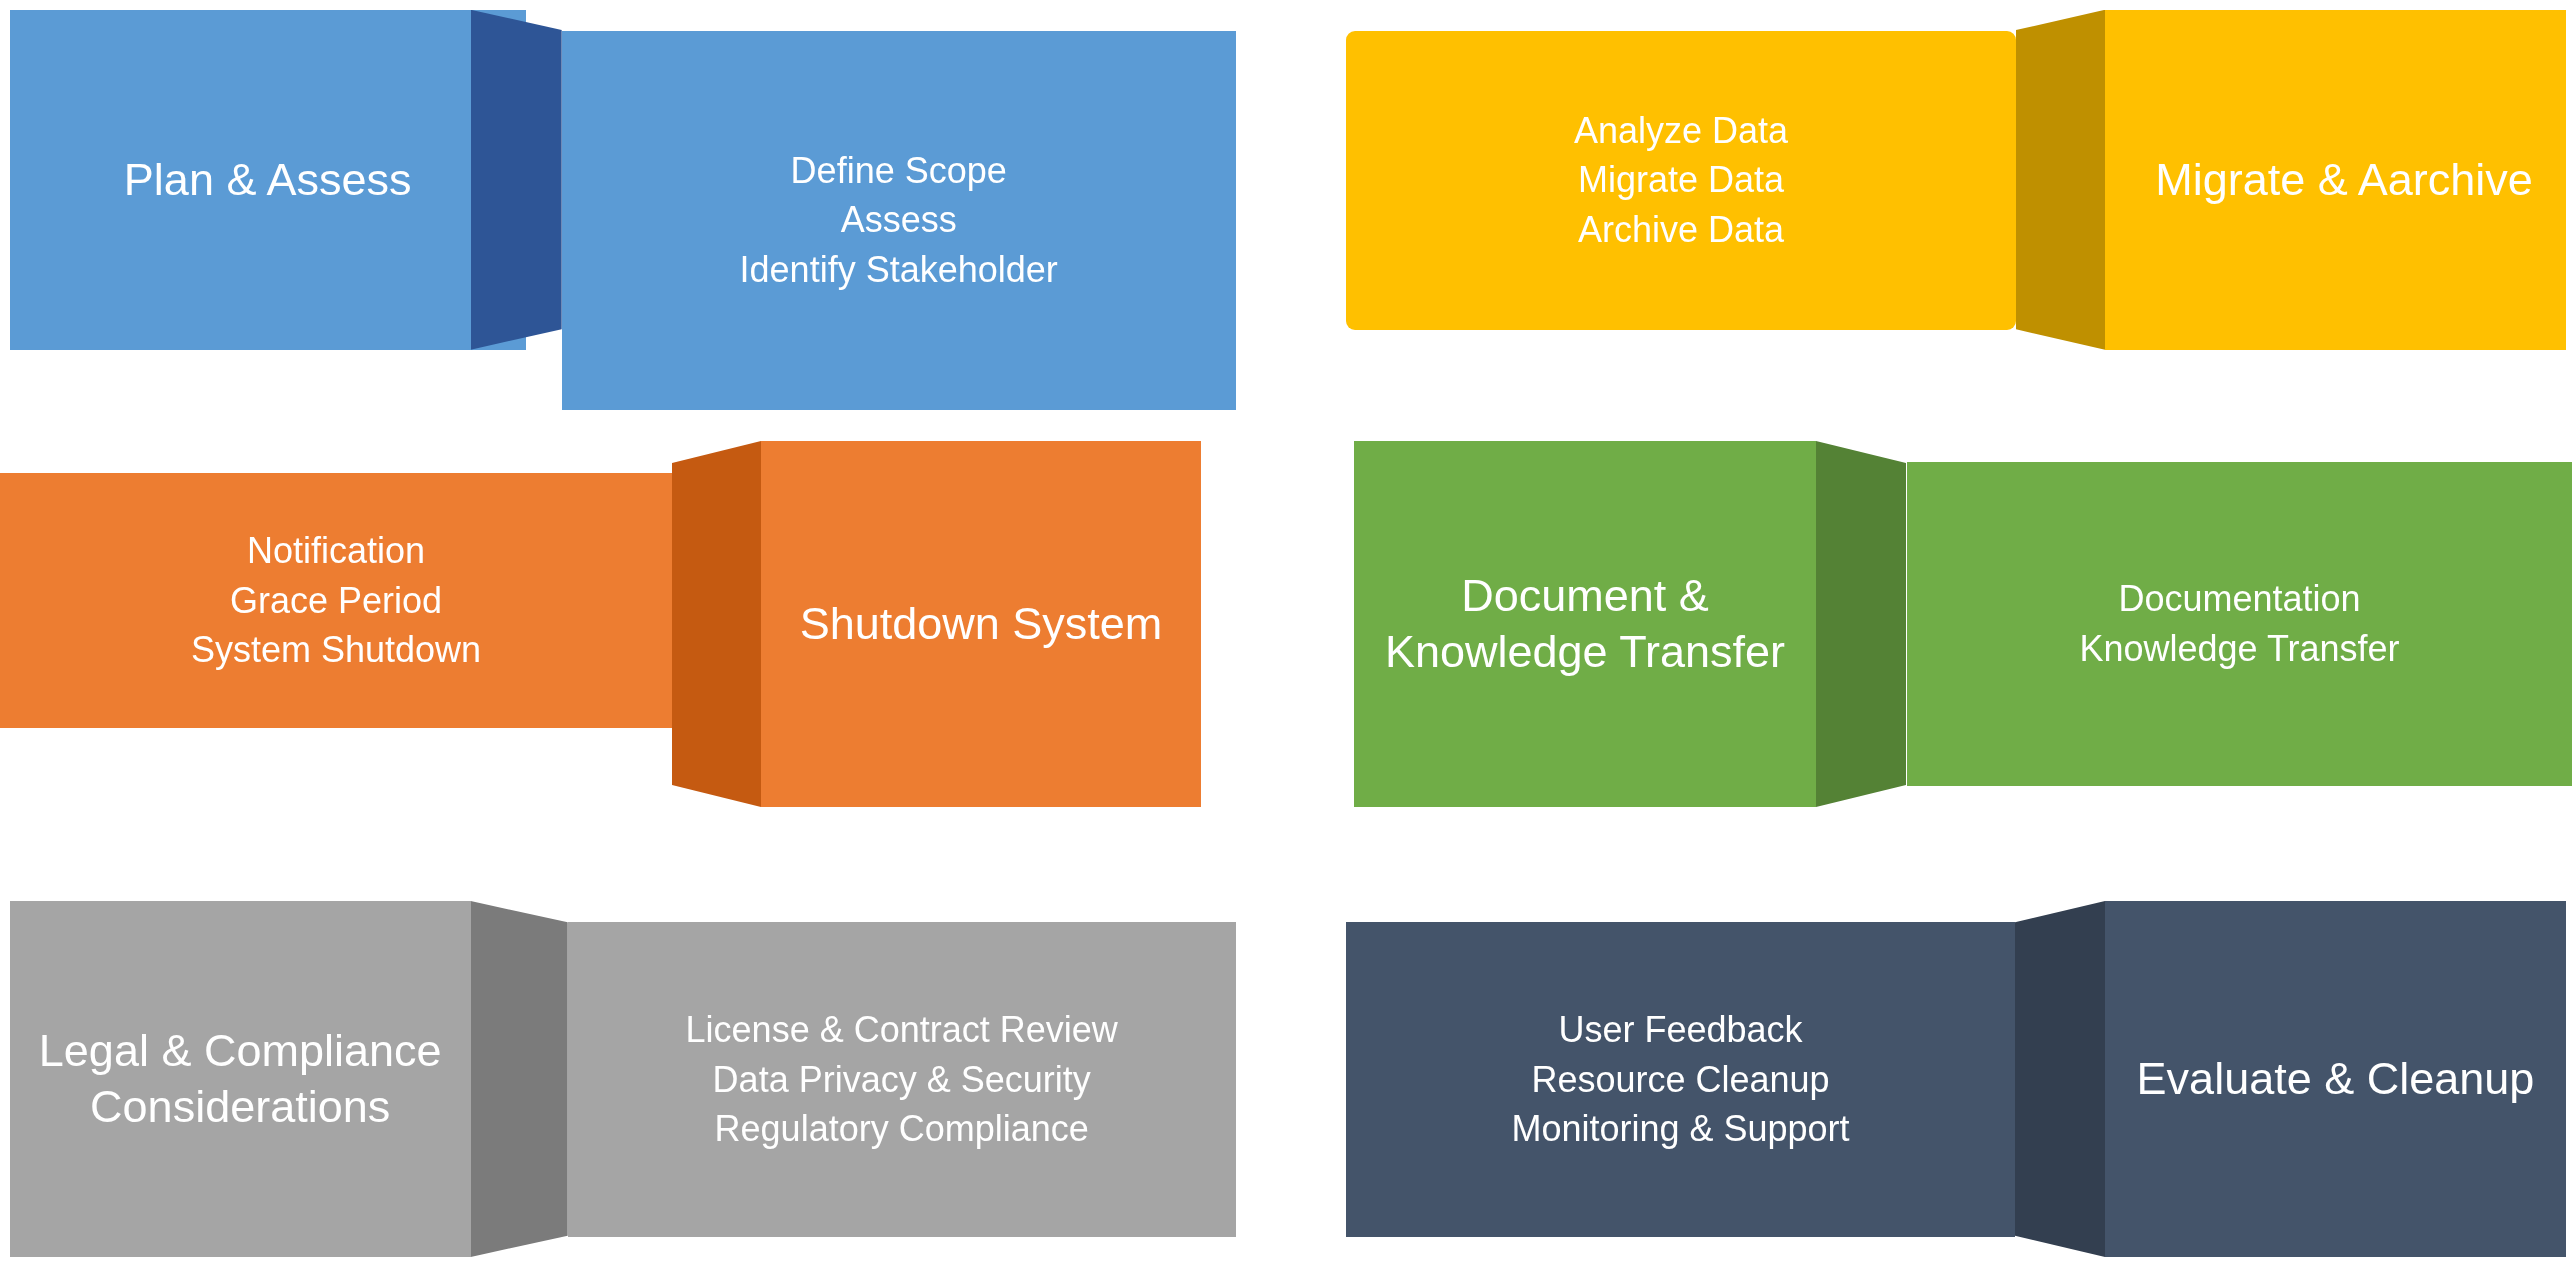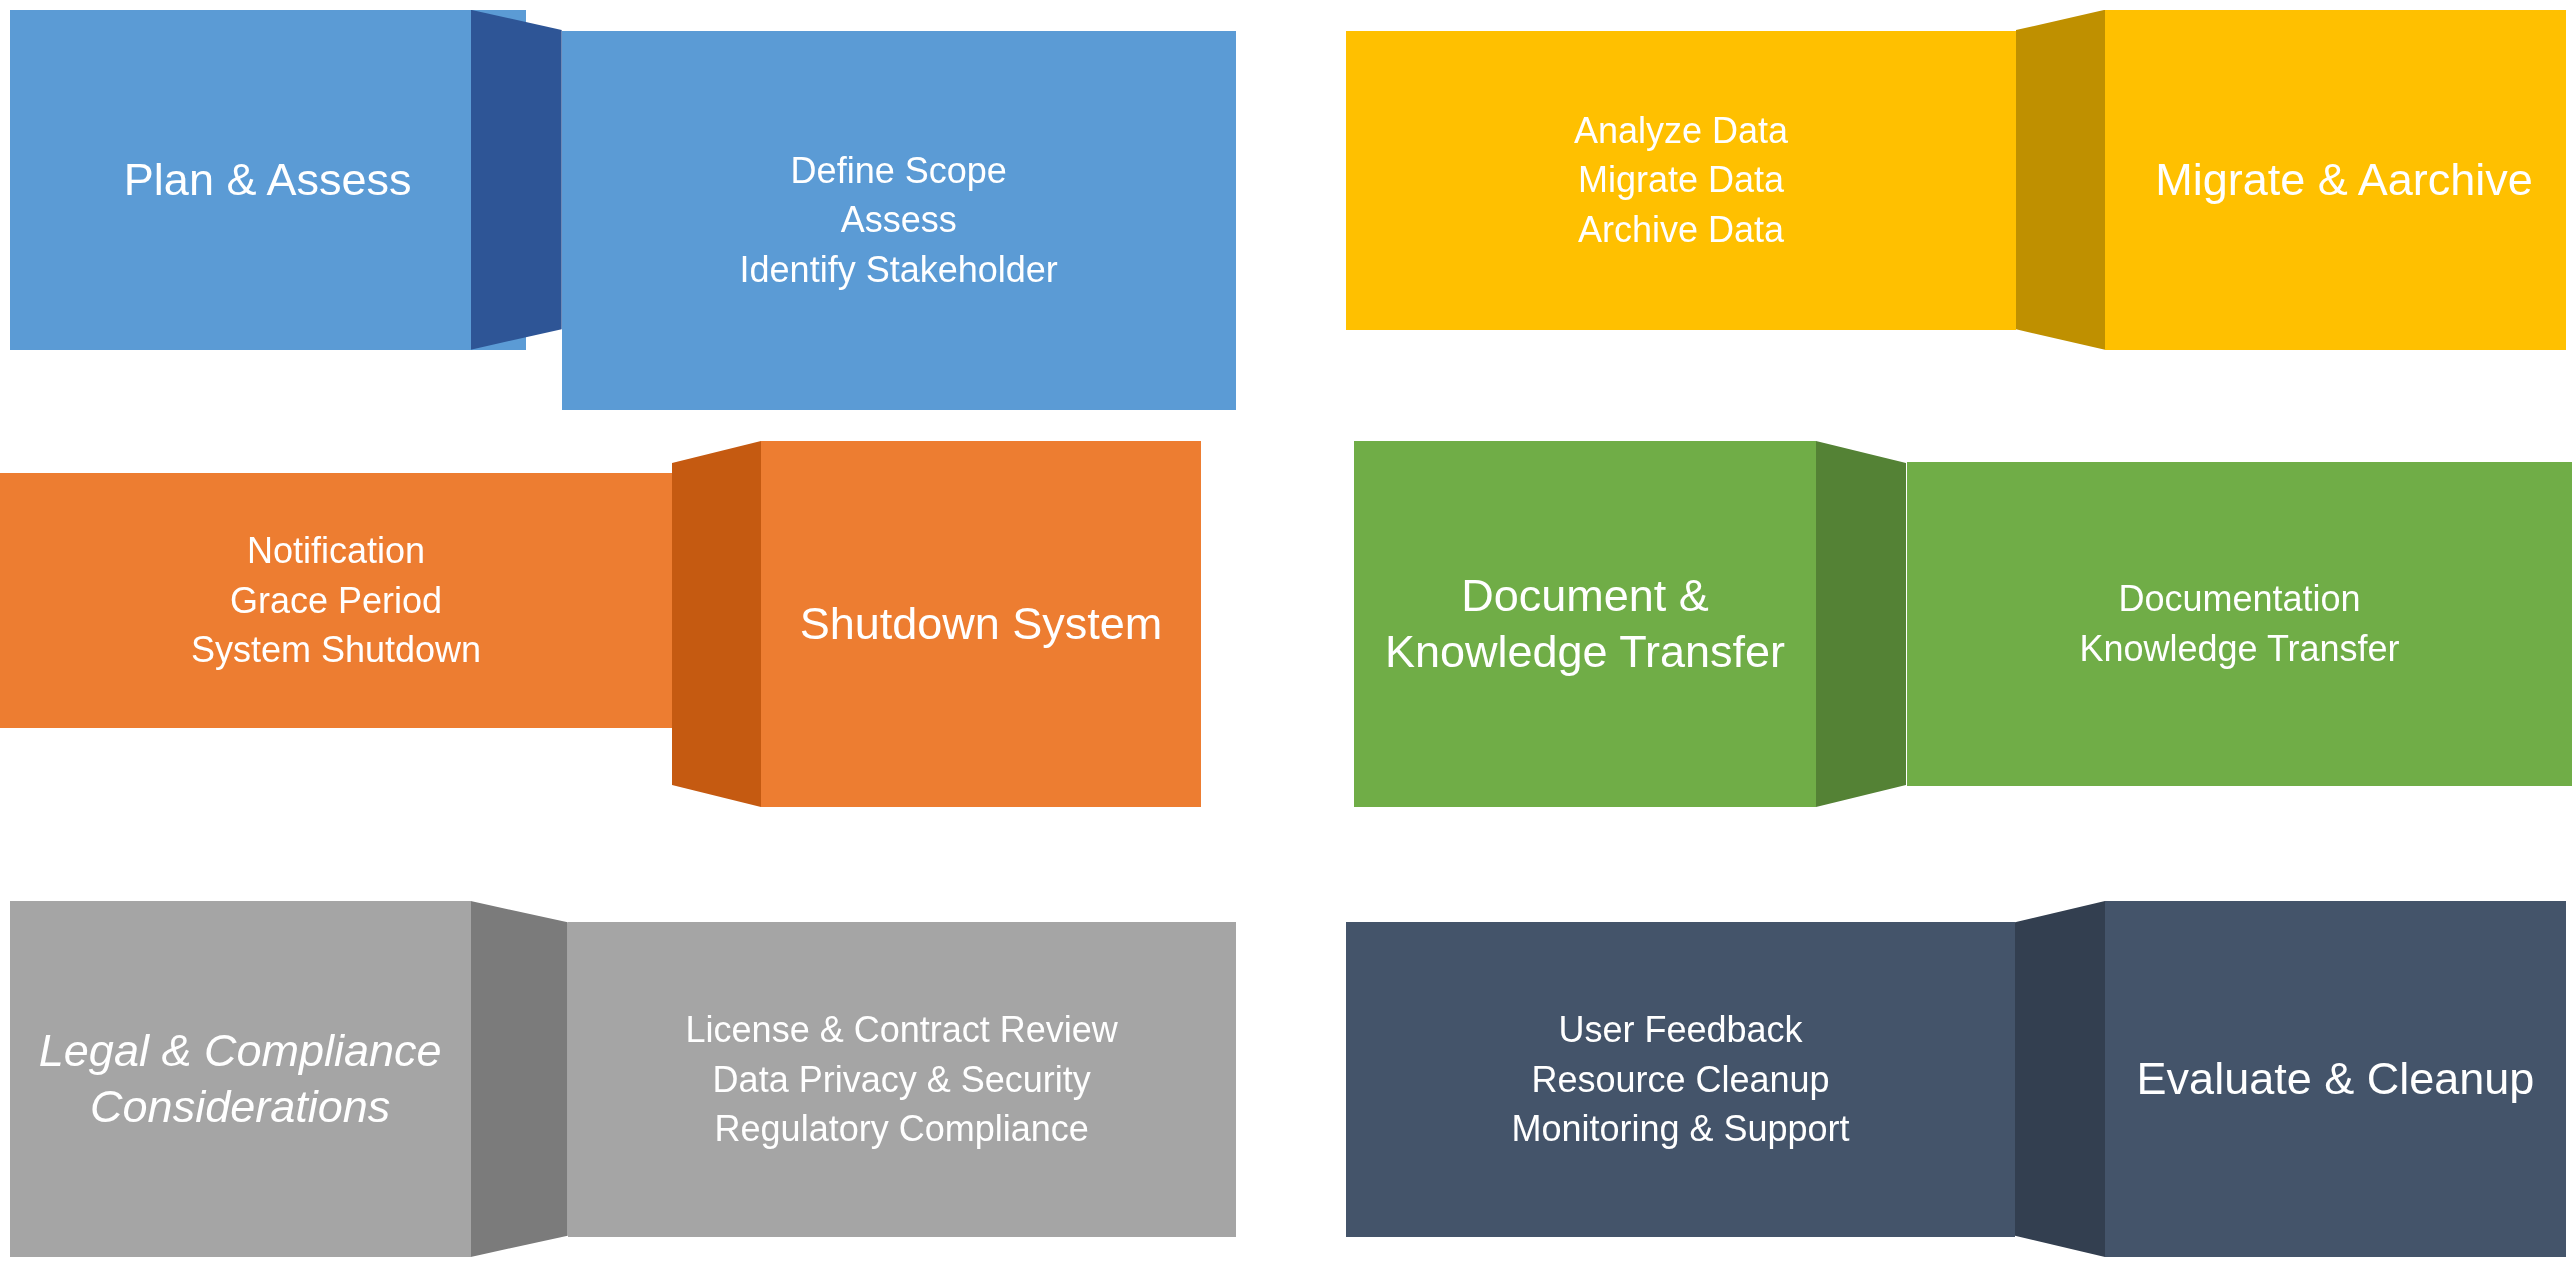--- a/index.html
+++ b/index.html
@@ -50,39 +50,39 @@
   }
 
   
   #ribbon-0 { left: 9.7px;   top: 9.7px;   width: 1226px; height: 340px; }
   #ribbon-0 .front { left: 0;      top: 0;    width: 516px; height: 340px; }
   #ribbon-0 .fold  { left: 461px;  top: 0;    width: 91px; height: 340px; }
   #ribbon-0 .back  { left: 552px;  top: 21px; width: 674px; height: 379px; }
 
   
   #ribbon-1 { left: 1346px; top: 9.7px;   width: 1220px; height: 340px; }
-  #ribbon-1 .back  { left: 0;      top: 21px; width: 670px; height: 299px; }
+  #ribbon-1 .back  { left: 0;      top: 21px; width: 670px; height: 299px; border-radius: 9px; }
   #ribbon-1 .fold  { left: 670px;  top: 0;    width: 89px; height: 340px; }
   #ribbon-1 .front { left: 759px; top: 0;    width: 461px; height: 340px; padding-left: 24px; }
 
   
   #ribbon-2 { left: 0;      top: 441px;  width: 1226px; height: 366px; }
   #ribbon-2 .back  { left: 0;      top: 32px; width: 672px; height: 255px; }
   #ribbon-2 .fold  { left: 672px;  top: 0;    width: 89px; height: 366px; }
   #ribbon-2 .front { left: 761px; top: 0;    width: 440px; height: 366px; }
 
   
   #ribbon-3 { left: 1354px; top: 441px;  width: 1218px; height: 366px; }
   #ribbon-3 .front { left: 0;      top: 0;    width: 462px; height: 366px; }
   #ribbon-3 .fold  { left: 462px;  top: 0;    width: 90px; height: 366px; }
   #ribbon-3 .back  { left: 553px;  top: 21px; width: 665px; height: 324px; }
 
   
   #ribbon-4 { left: 9.7px;   top: 901px; width: 1226px; height: 356px; }
-  #ribbon-4 .front { left: 0;      top: 0;    width: 461px; height: 356px; font-style: italic; }
+  #ribbon-4 .front { left: 0;      top: 0;    width: 461px; height: 356px; }
   #ribbon-4 .fold  { left: 461px;  top: 0;    width: 97px; height: 356px; }
   #ribbon-4 .back  { left: 558px;  top: 21px; width: 668px; height: 315px; }
 
   
   #ribbon-5 { left: 1346px; top: 901px; width: 1220px; height: 356px; }
   #ribbon-5 .back  { left: 0;      top: 21px; width: 669px; height: 315px; }
   #ribbon-5 .fold  { left: 669px;  top: 0;    width: 90px; height: 356px; }
   #ribbon-5 .front { left: 759px; top: 0;    width: 461px; height: 356px; }
 </style>
 </head>

